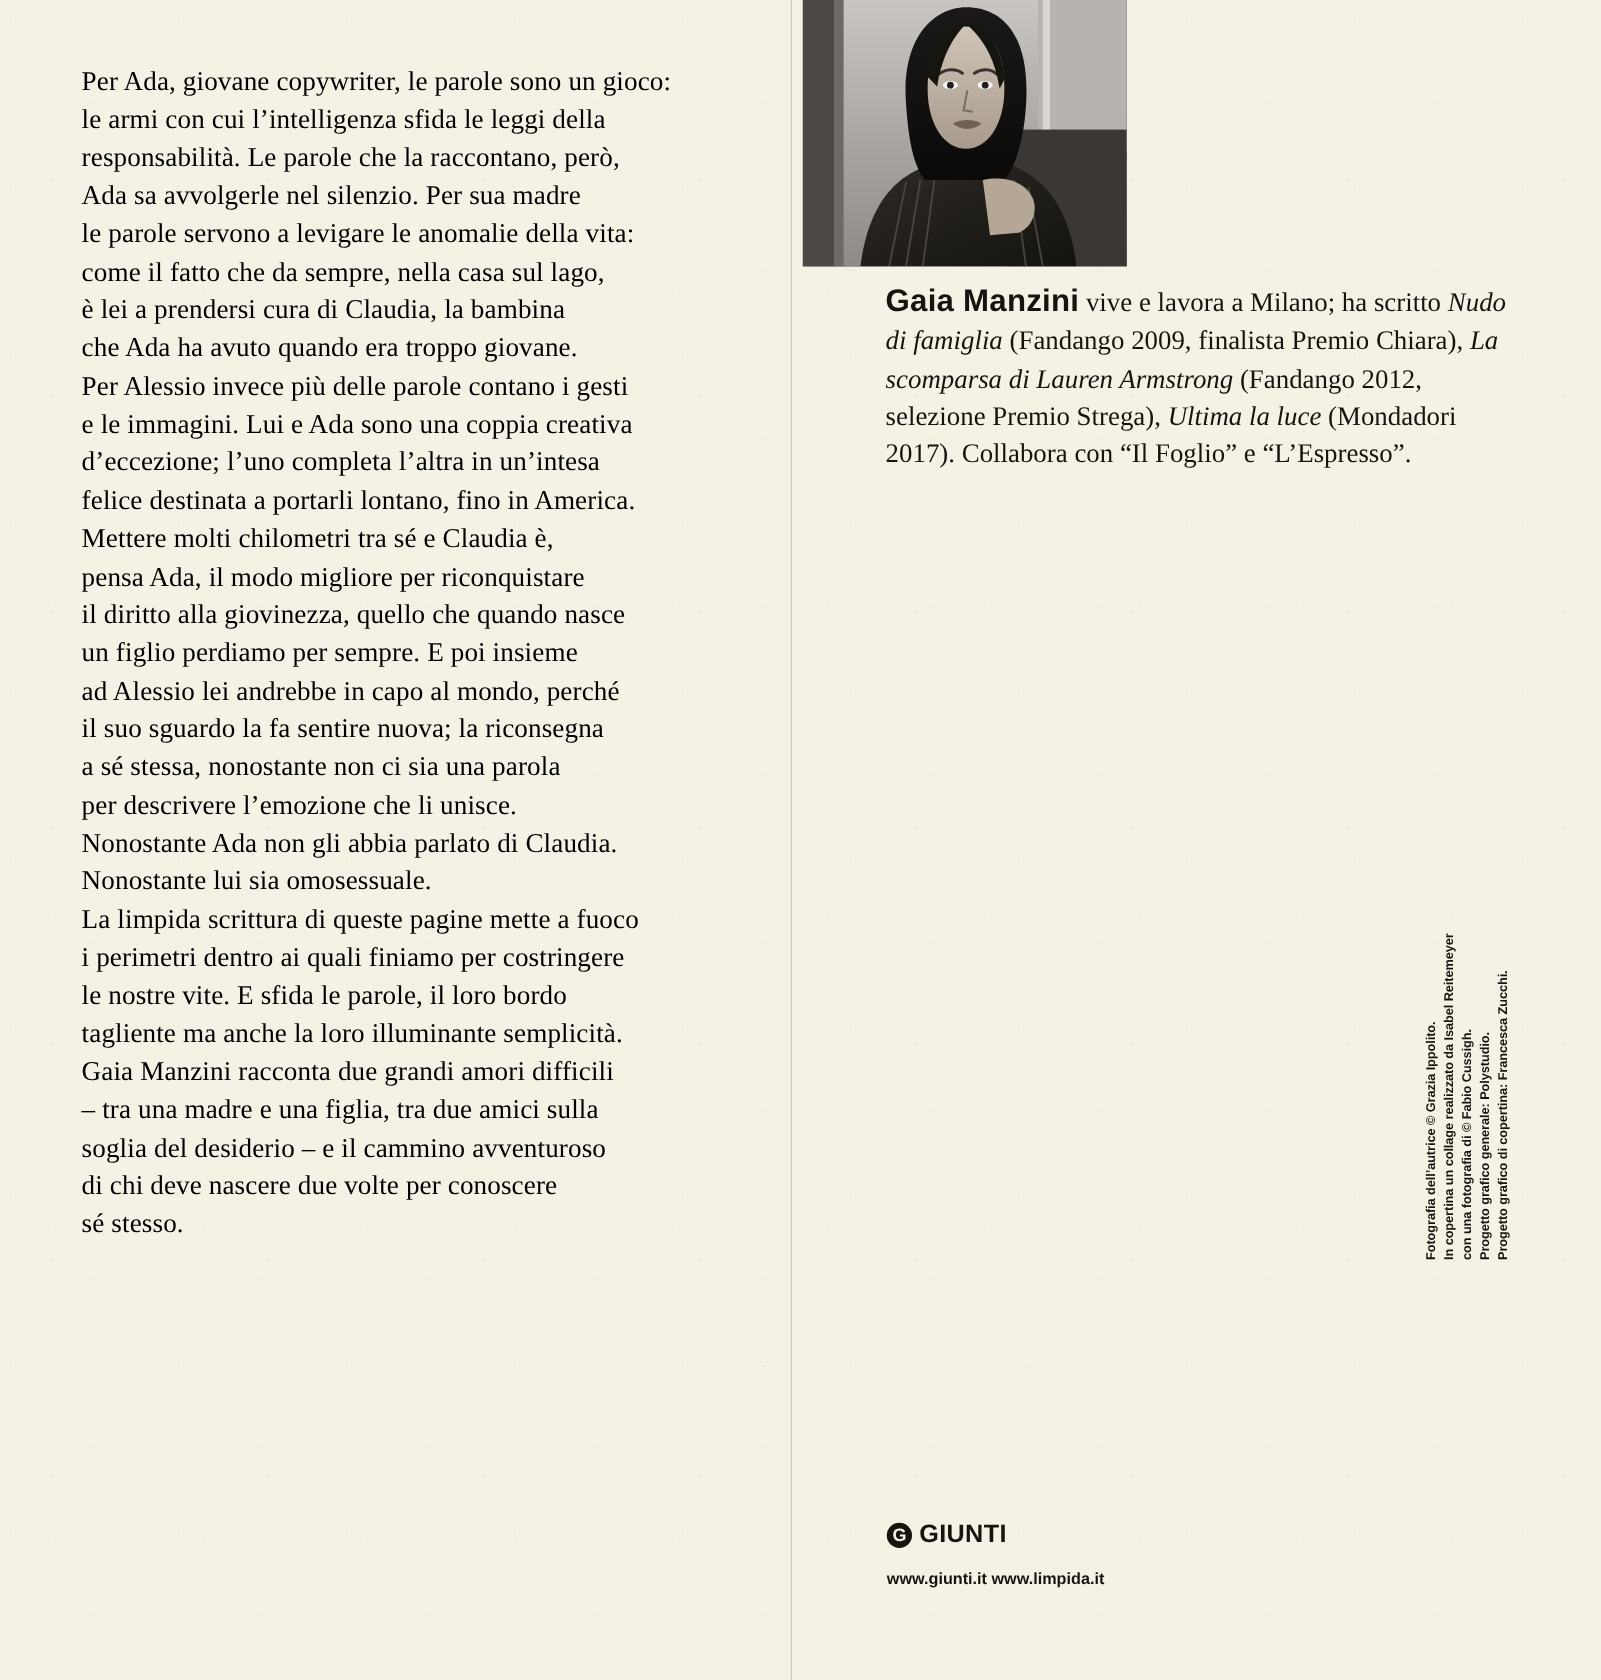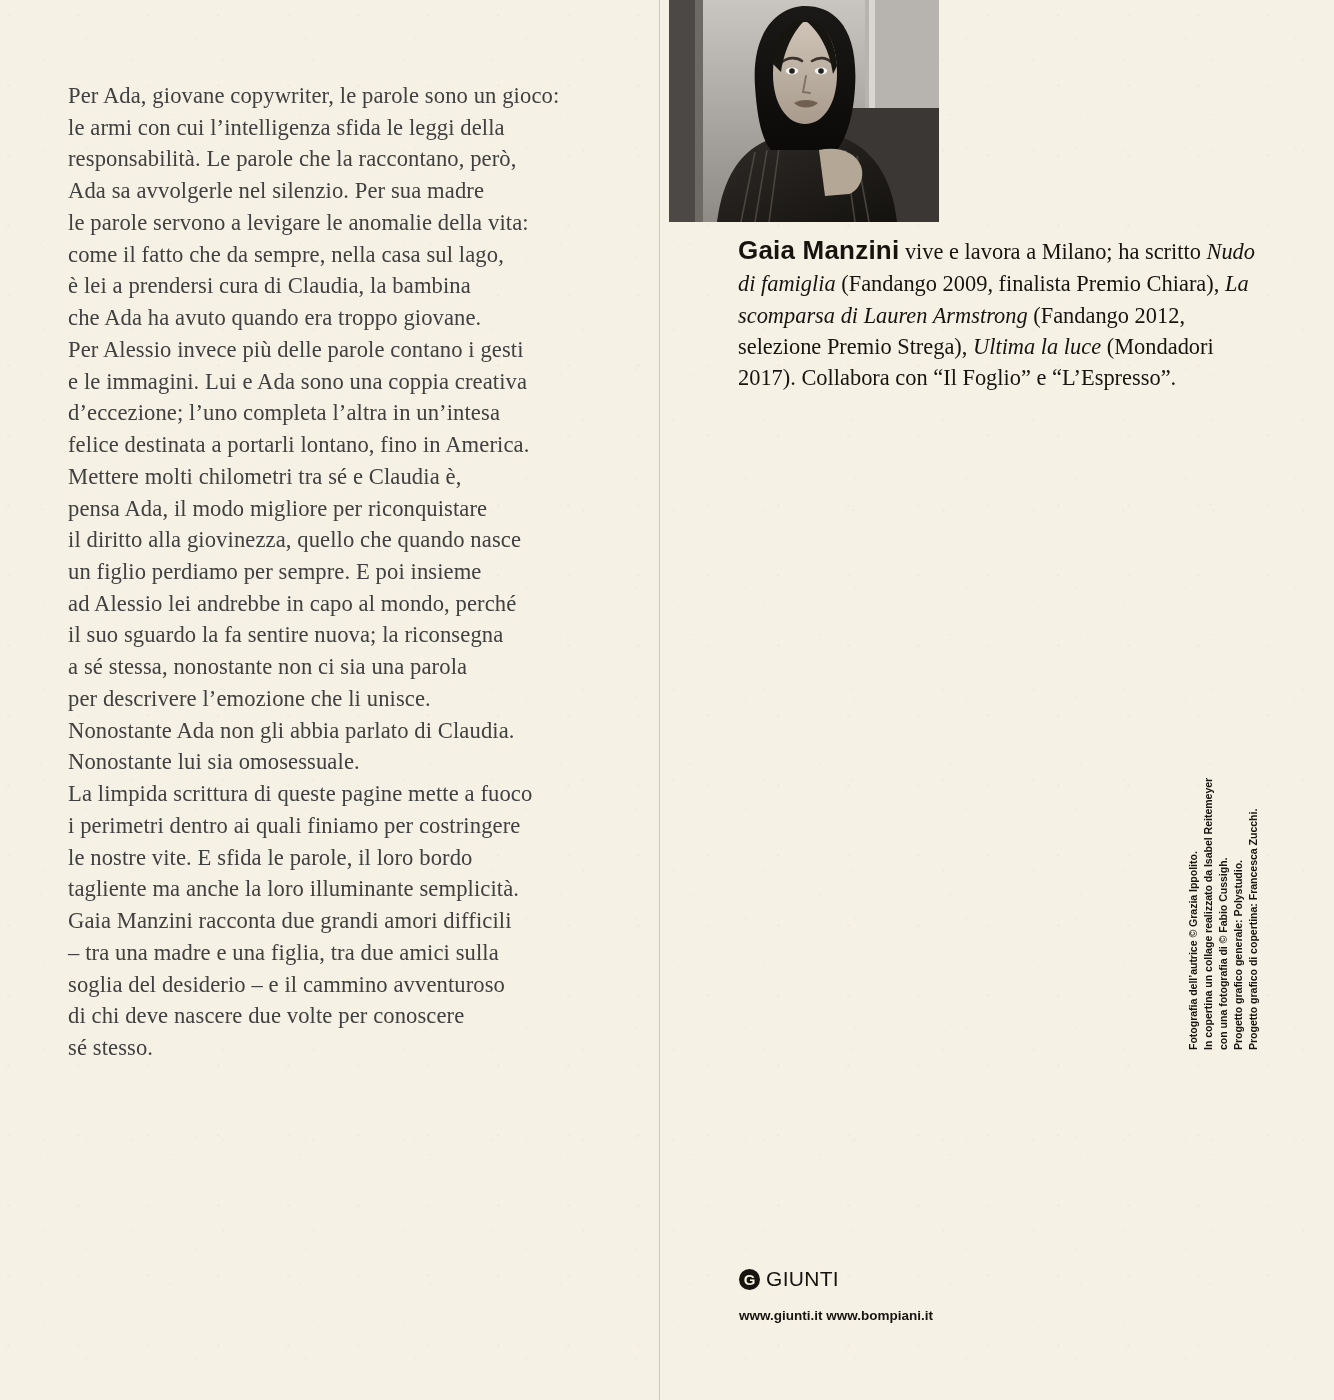--- a/index.html
+++ b/index.html
@@ -36,26 +36,26 @@
     top: 0;
     width: 1px;
     height: 1400px;
     background: rgba(120,110,90,0.30);
   }
 
   
   .blurb {
     position: absolute;
     left: 68px;
-    top: 80px;
+    top: 52px;
     width: 560px;
     font-size: 22.6px;
     line-height: 1.405;
     letter-spacing: 0.1px;
-    color: #404040;
+    color: #000000;
     white-space: pre-line;
   }
 
   
   .author-photo {
     position: absolute;
     left: 669px;
     top: 0px;
     width: 270px;
     height: 222px;
@@ -101,21 +101,21 @@
     background: #17140f;
     color: #f5f1e4;
     font-family: "Liberation Sans", sans-serif;
     font-weight: bold;
     font-size: 15px;
     line-height: 21px;
     text-align: center;
   }
   .pub-name {
     font-family: "Liberation Sans", sans-serif;
-    font-weight: normal;
+    font-weight: bold;
     font-size: 21px;
     letter-spacing: 0.3px;
     color: #17140f;
   }
   .pub-links {
     margin-top: 15px;
     font-family: "Liberation Sans", sans-serif;
     font-weight: bold;
     font-size: 13.5px;
     line-height: 1.45;
@@ -249,20 +249,20 @@
 <div class="author-bio">
   <span class="name">Gaia Manzini</span><span> vive e lavora a Milano; ha scritto </span><span class="it">Nudo di famiglia</span><span> (Fandango 2009, finalista Premio Chiara), </span><span class="it">La scomparsa di Lauren Armstrong</span><span> (Fandango 2012, selezione Premio Strega), </span><span class="it">Ultima la luce</span><span> (Mondadori 2017). Collabora con “Il Foglio” e “L’Espresso”.</span>
 </div>
 
 <div class="publisher">
   <div class="pub-logo-row">
     <span class="pub-mark">G</span>
     <span class="pub-name">GIUNTI</span>
   </div>
   <div class="pub-links">www.giunti.it
-www.bompiani.it</div>
+www.limpida.it</div>
 </div>
 
 <div class="credits">Fotografia dell’autrice © Grazia Ippolito.
 In copertina un collage realizzato da Isabel Reitemeyer
 con una fotografia di © Fabio Cussigh.
 Progetto grafico generale: Polystudio.
 Progetto grafico di copertina: Francesca Zucchi.</div>
 
 </body></html>

